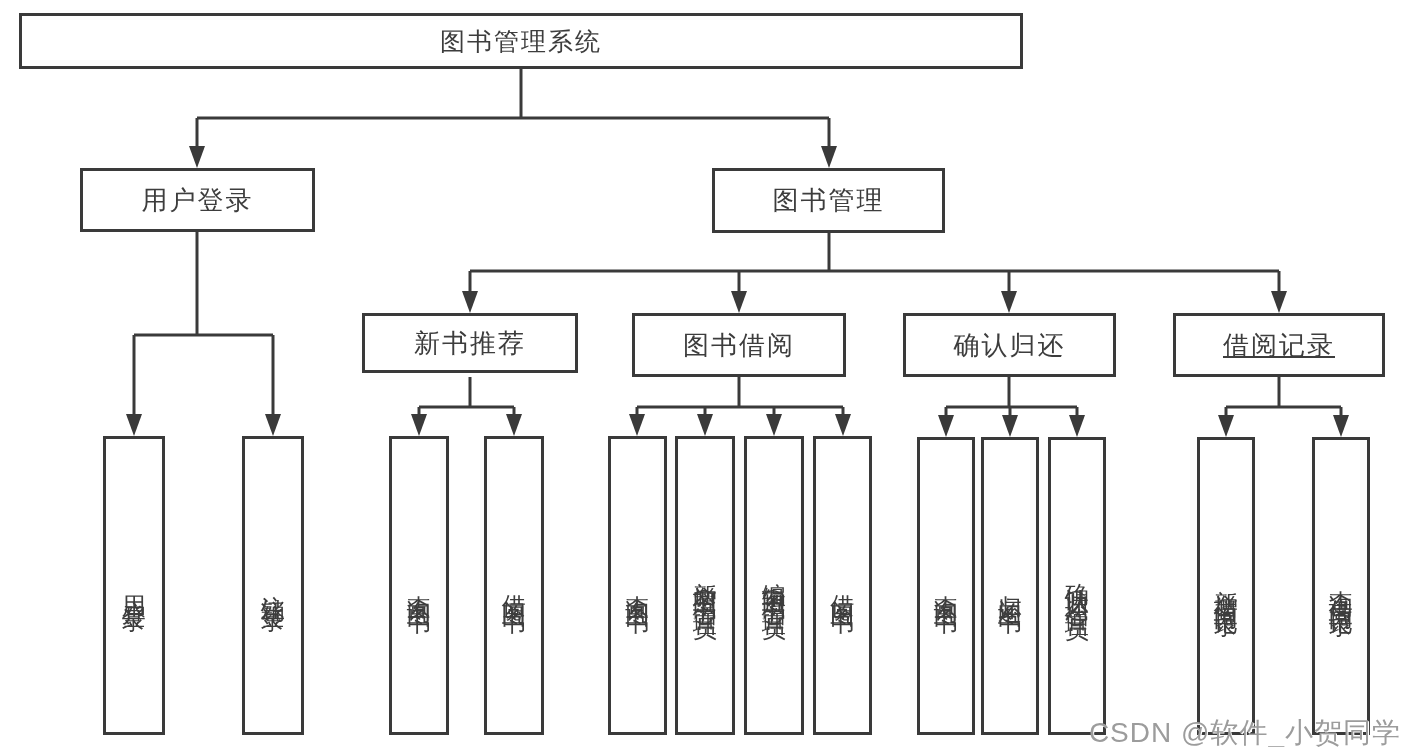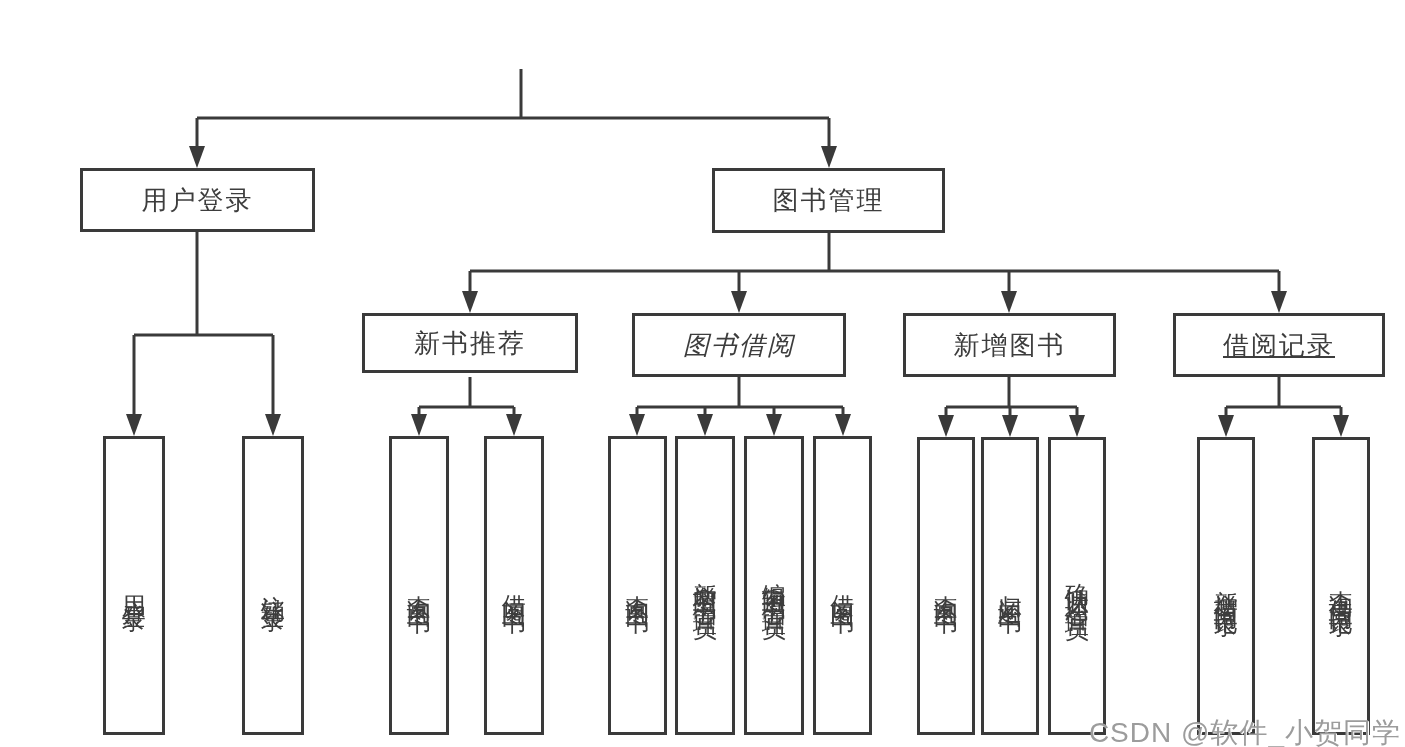--- a/index.html
+++ b/index.html
@@ -109,27 +109,28 @@
       <polygon points="766,414 782,414 774,436"></polygon>
       <polygon points="835,414 851,414 843,436"></polygon>
       <polygon points="938,415 954,415 946,437"></polygon>
       <polygon points="1002,415 1018,415 1010,437"></polygon>
       <polygon points="1069,415 1085,415 1077,437"></polygon>
       <polygon points="1218,415 1234,415 1226,437"></polygon>
       <polygon points="1333,415 1349,415 1341,437"></polygon>
     </g>
   </svg>
 
+  <div class="node h-node root-node" style="left:19px;top:13px;width:1004px;height:56px;">图书管理系统</div>
 
   <div class="node h-node" style="left:80px;top:168px;width:235px;height:64px;">用户登录</div>
   <div class="node h-node" style="left:712px;top:168px;width:233px;height:65px;">图书管理</div>
 
   <div class="node h-node" style="left:362px;top:313px;width:216px;height:60px;">新书推荐</div>
-  <div class="node h-node" style="left:632px;top:313px;width:214px;height:64px;font-style:italic;">图书借阅</div>
-  <div class="node h-node" style="left:903px;top:313px;width:213px;height:64px;">新增图书</div>
+  <div class="node h-node" style="left:632px;top:313px;width:214px;height:64px;">图书借阅</div>
+  <div class="node h-node" style="left:903px;top:313px;width:213px;height:64px;">确认归还</div>
   <div class="node h-node" style="left:1173px;top:313px;width:212px;height:64px;text-decoration:underline;">借阅记录</div>
 
   <div class="node v-node" style="left:103px;top:436px;width:62px;height:299px;">用户登录</div>
   <div class="node v-node" style="left:242px;top:436px;width:62px;height:299px;">注销登录</div>
 
   <div class="node v-node" style="left:389px;top:436px;width:60px;height:299px;">查询图书</div>
   <div class="node v-node" style="left:484px;top:436px;width:60px;height:299px;">借阅图书</div>
 
   <div class="node v-node" style="left:608px;top:436px;width:59px;height:299px;">查询图书</div>
   <div class="node v-node" style="left:675px;top:436px;width:60px;height:299px;">新增图书（管理员）</div>

